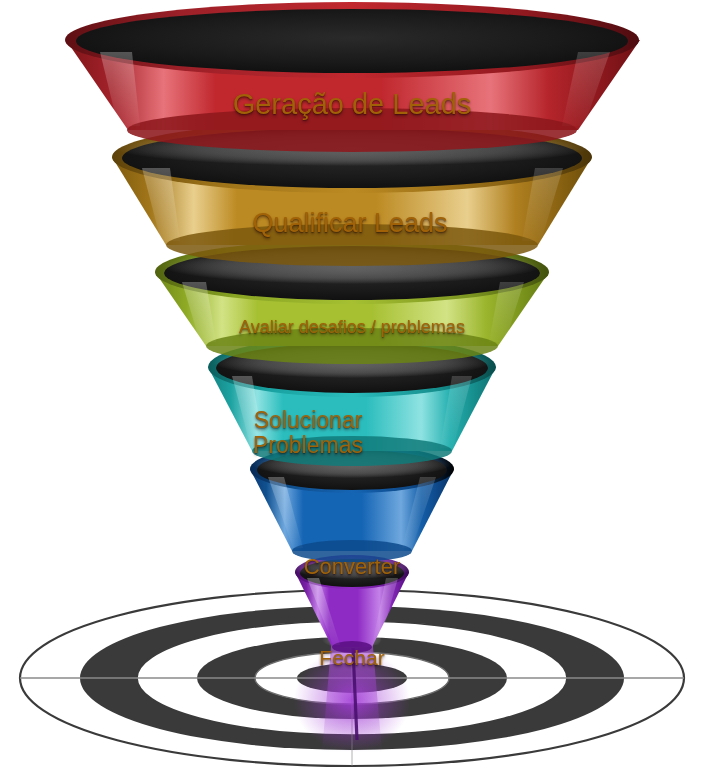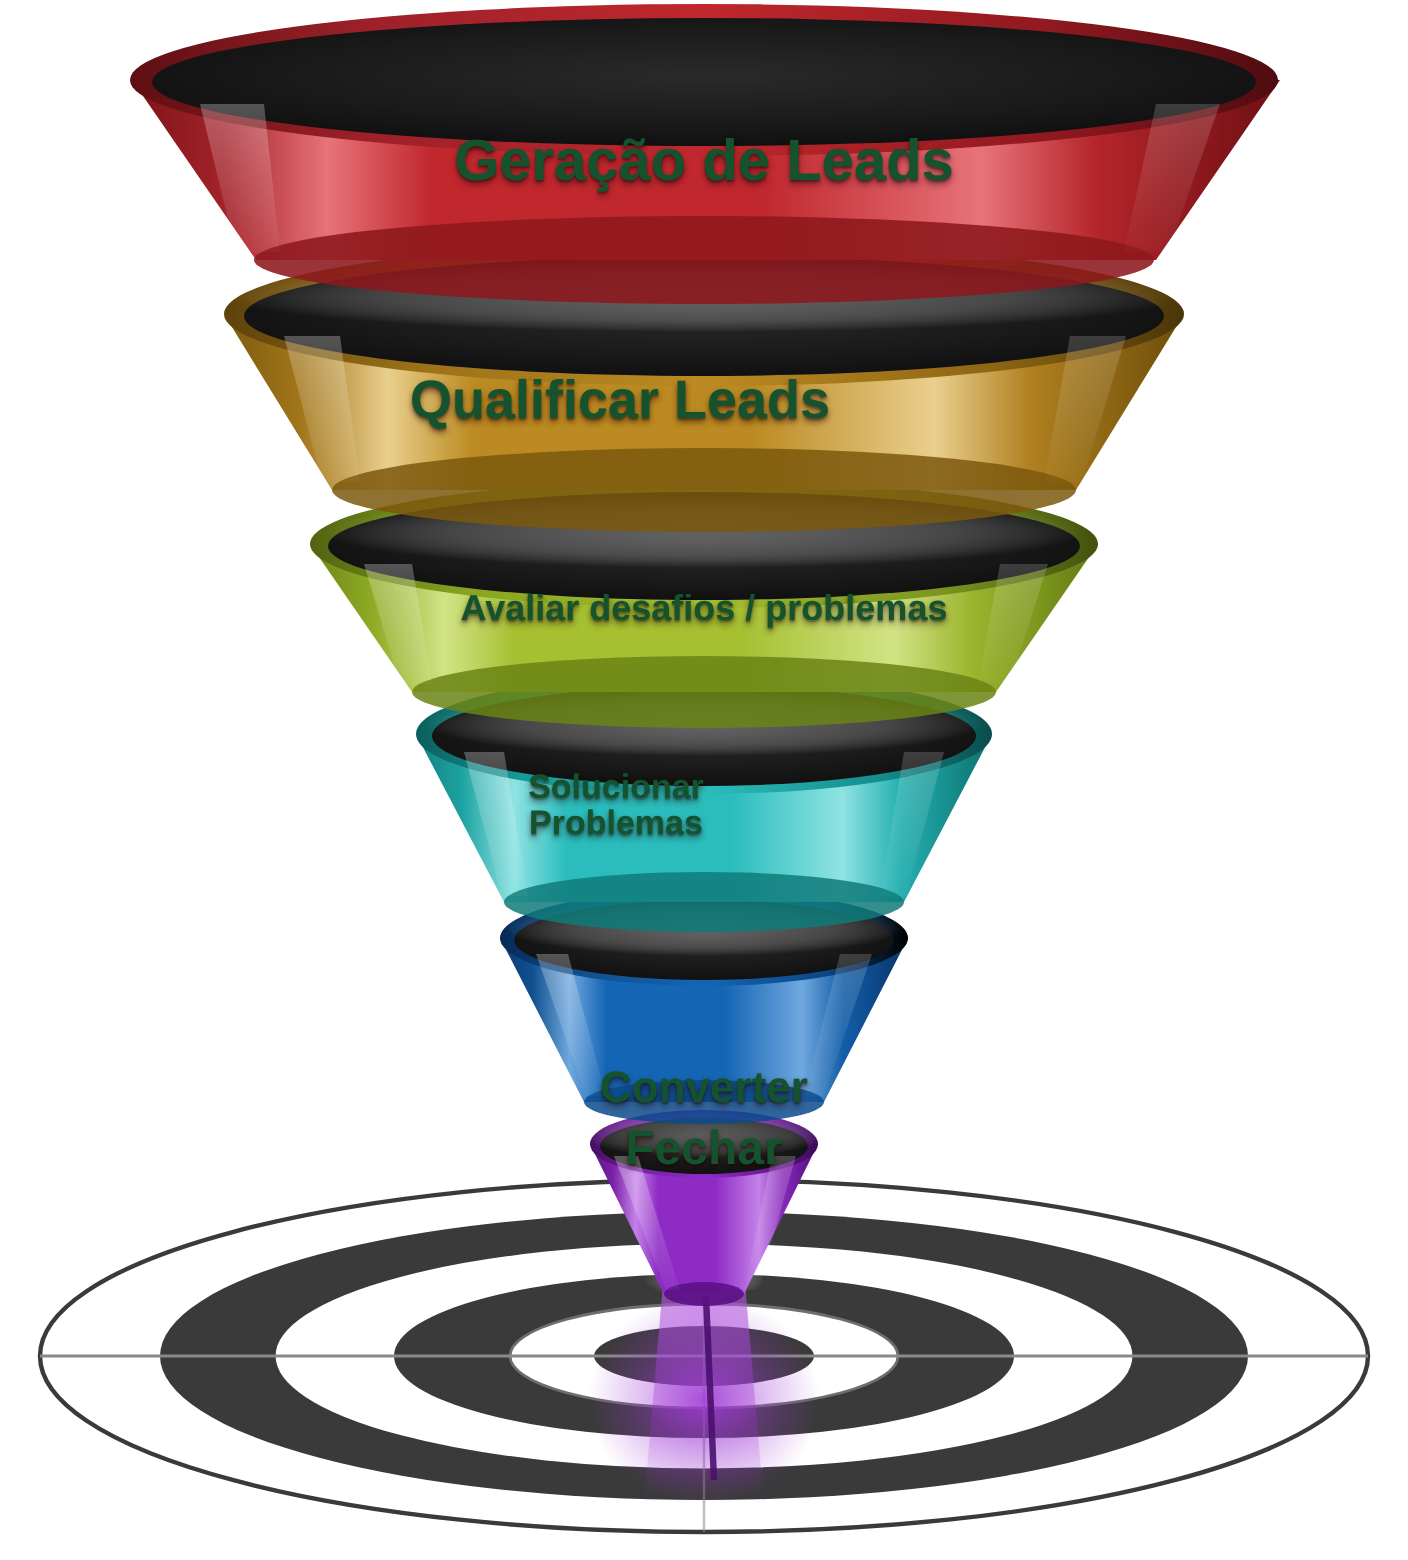--- a/index.html
+++ b/index.html
@@ -23,28 +23,29 @@
     position: absolute;
     left: 0;
     top: 0;
     width: 704px;
     height: 780px;
     display: block;
   }
   .stage-label {
     position: absolute;
     text-align: center;
-    color: #14532d;
-    font-weight: bold;
+    color: #a16207;
+    font-weight: normal;
     font-family: "Liberation Sans", sans-serif;
     white-space: pre-line;
     line-height: 1.08;
     text-shadow: 0 2px 3px rgba(40,10,10,0.55), 0 1px 1px rgba(0,0,0,0.35);
     pointer-events: none;
     user-select: none;
+    margin-top: 23px;
   }
 </style>
 </head>
 <body>
 
 <div id="funnel-diagram">
 
   <svg id="funnel-svg" viewBox="0 0 704 780" xmlns="http://www.w3.org/2000/svg">
     <defs>
 
@@ -262,24 +263,24 @@
       <ellipse cx="352" cy="40" rx="287" ry="38" fill="url(#rim1)"></ellipse>
       <ellipse cx="352" cy="41" rx="276" ry="32" fill="url(#cavity)"></ellipse>
       <ellipse cx="352" cy="130" rx="225" ry="22" fill="#8d181d" opacity="0.88"></ellipse>
       <path d="M 100 52 L 132 52 L 140 126 L 118 126 Z" fill="url(#spec)" opacity="0.5"></path>
       <path d="M 578 52 L 610 52 L 584 126 L 562 126 Z" fill="url(#spec)" opacity="0.32"></path>
     </g>
   </svg>
 
   <div class="stage-label" style="left:0; top:66px; width:704px; font-size:29px;">Geração de Leads</div>
 
-  <div class="stage-label" style="left:0; top:186px; width:620px; font-size:27px;">Qualificar Leads</div>
+  <div class="stage-label" style="left:0; top:186px; width:620px; font-size:27px;padding-left:40px;">Qualificar Leads</div>
 
   <div class="stage-label" style="left:0; top:295px; width:704px; font-size:18px;">Avaliar desafios / problemas</div>
 
-  <div class="stage-label" style="left:0; top:385px; width:616px; font-size:17px;">Solucionar
+  <div class="stage-label" style="left:0; top:385px; width:616px; font-size:23px;">Solucionar
 Problemas</div>
 
   <div class="stage-label" style="left:0; top:532px; width:704px; font-size:22px;">Converter</div>
 
-  <div class="stage-label" style="left:0; top:562px; width:704px; font-size:24px;">Fechar</div>
+  <div class="stage-label" style="left:0; top:624px; width:704px; font-size:21px;">Fechar</div>
 
 </div>
 
 </body></html>

